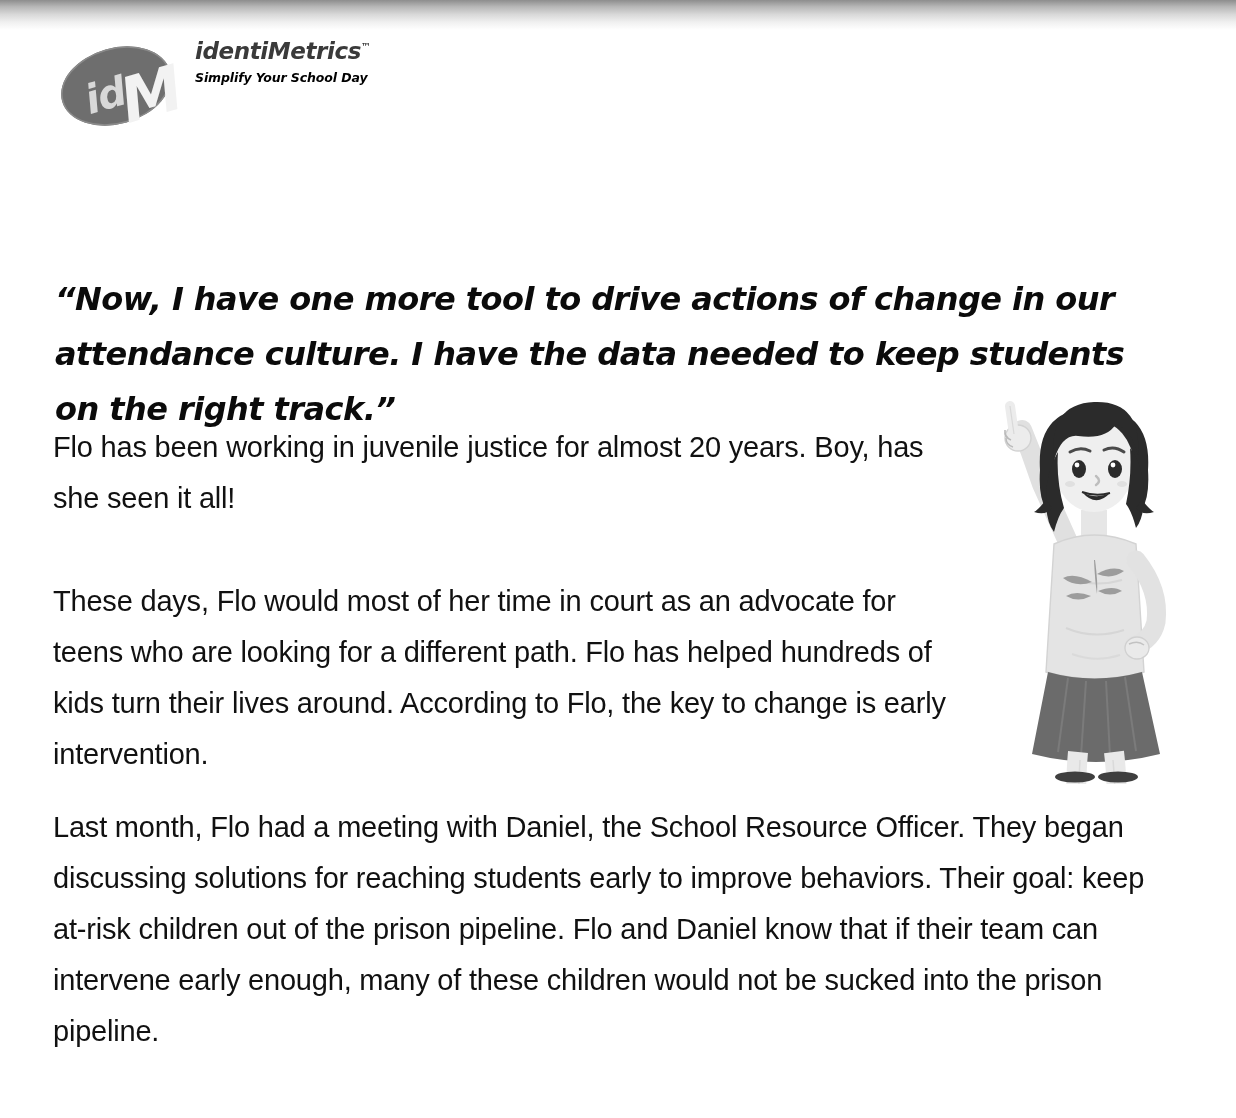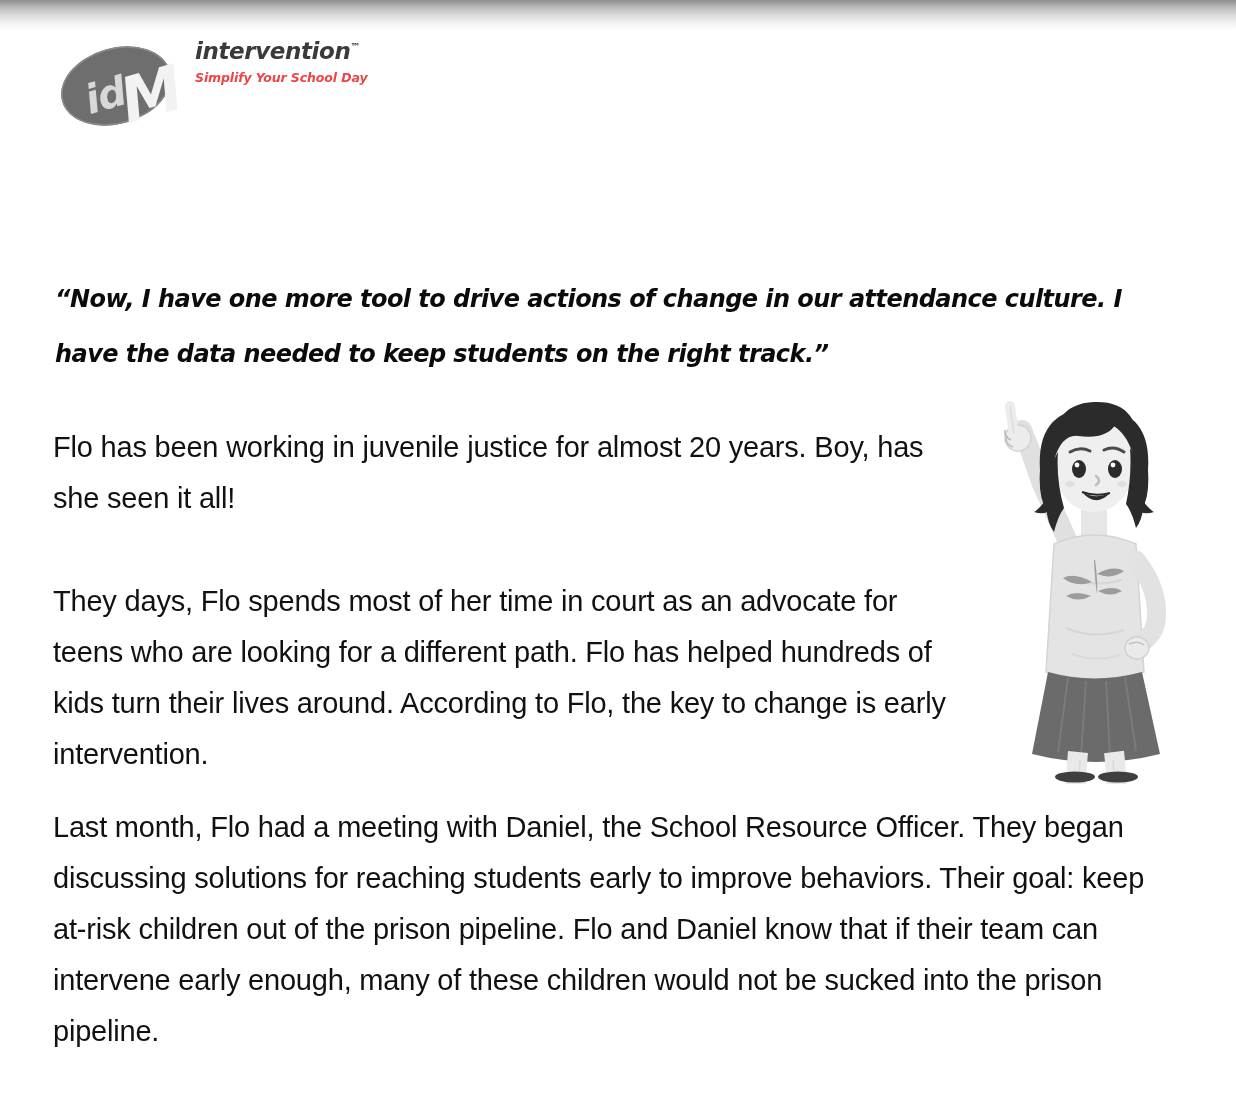--- a/index.html
+++ b/index.html
@@ -77,21 +77,21 @@
     letter-spacing: 0;
   }
 
   .logo-tagline {
     margin-top: 9px;
     font-family: "DejaVu Sans", sans-serif;
     font-style: italic;
     font-weight: bold;
     font-size: 12.5px;
     letter-spacing: -0.1px;
-    color: #ef4444;
+    color: #000000;
     line-height: 1;
     white-space: nowrap;
   }
 
   
   .doc-title {
     position: absolute;
     left: 0;
     top: 166px;
     width: 1236px;
@@ -107,21 +107,21 @@
 
   
   .pull-quote {
     position: absolute;
     left: 55px;
     top: 272px;
     width: 1115px;
     font-family: "DejaVu Sans", sans-serif;
     font-style: italic;
     font-weight: bold;
-    font-size: 24px;
+    font-size: 32px;
     line-height: 55px;
     letter-spacing: -0.55px;
     color: #0b0b0b;
   }
 
   
   .body-col {
     position: absolute;
     left: 53px;
     top: 422px;
@@ -177,36 +177,36 @@
         <g transform="rotate(-16 58 56)">
           <text x="26" y="72" font-family="DejaVu Sans, sans-serif" font-style="italic" font-weight="bold" font-size="40" fill="#d8d8d8" letter-spacing="-1">id</text>
         </g>
         <g transform="rotate(-16 92 58)">
           <text x="62" y="82" font-family="DejaVu Sans, sans-serif" font-style="italic" font-weight="bold" font-size="62" fill="#f2f2f2" letter-spacing="-2">M</text>
         </g>
       </svg>
     </div>
 
     <div class="logo-wordmark">
-      <div class="logo-name"><span>intervention</span><span class="logo-tm">™</span></div>
+      <div class="logo-name"><span>identiMetrics</span><span class="logo-tm">™</span></div>
       <div class="logo-tagline">Simplify Your School Day</div>
     </div>
 
   </div>
 
 
   <div class="pull-quote">“Now, I have one more tool to drive actions of change in our attendance culture. I have the data needed to keep students on the right track.”</div>
 
   <div class="body-col">
 
     <p class="para narrow">Flo has been working in juvenile justice for almost 20 years. Boy, has she seen it all!</p>
 
     <div class="para-gap-lg"></div>
 
-    <p class="para narrow">They days, Flo spends most of her time in court as an advocate for teens who are looking for a different path. Flo has helped hundreds of kids turn their lives around. According to Flo, the key to change is early intervention.</p>
+    <p class="para narrow">These days, Flo would most of her time in court as an advocate for teens who are looking for a different path. Flo has helped hundreds of kids turn their lives around. According to Flo, the key to change is early intervention.</p>
 
     <div class="para-gap-md"></div>
 
     <p class="para">Last month, Flo had a meeting with Daniel, the School Resource Officer. They began discussing solutions for reaching students early to improve behaviors. Their goal: keep at-risk children out of the prison pipeline. Flo and Daniel know that if their team can intervene early enough, many of these children would not be sucked into the prison pipeline.</p>
 
   </div>
 
   <div class="illustration">
     <svg width="225" height="392" viewBox="0 0 225 392" xmlns="http://www.w3.org/2000/svg">
 

